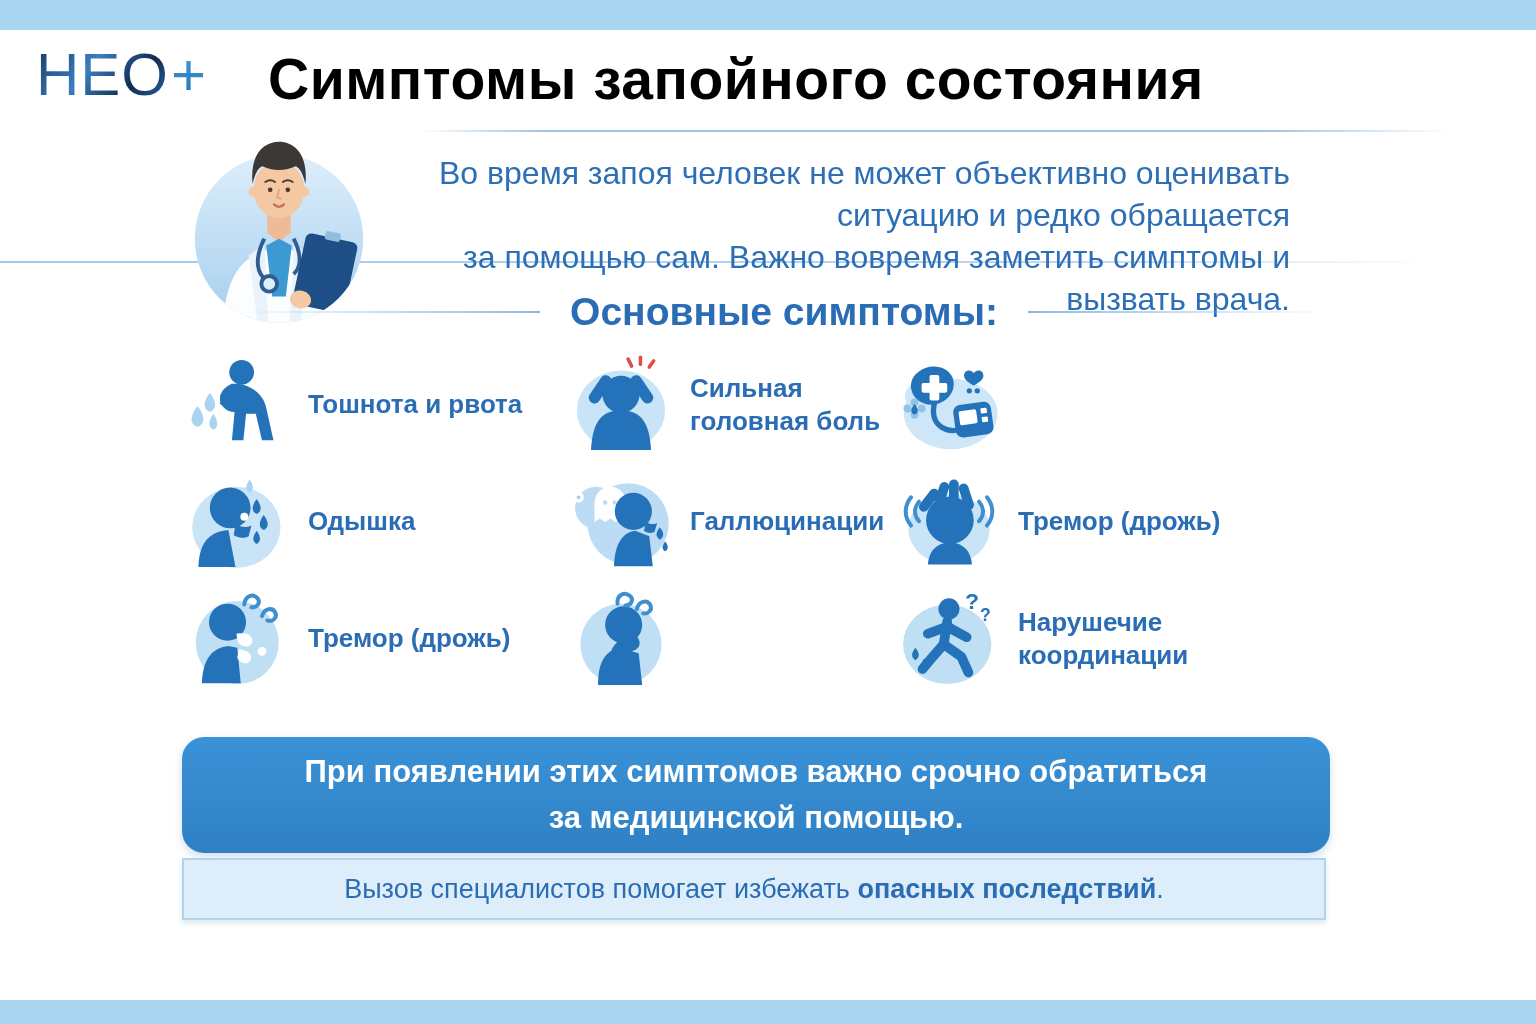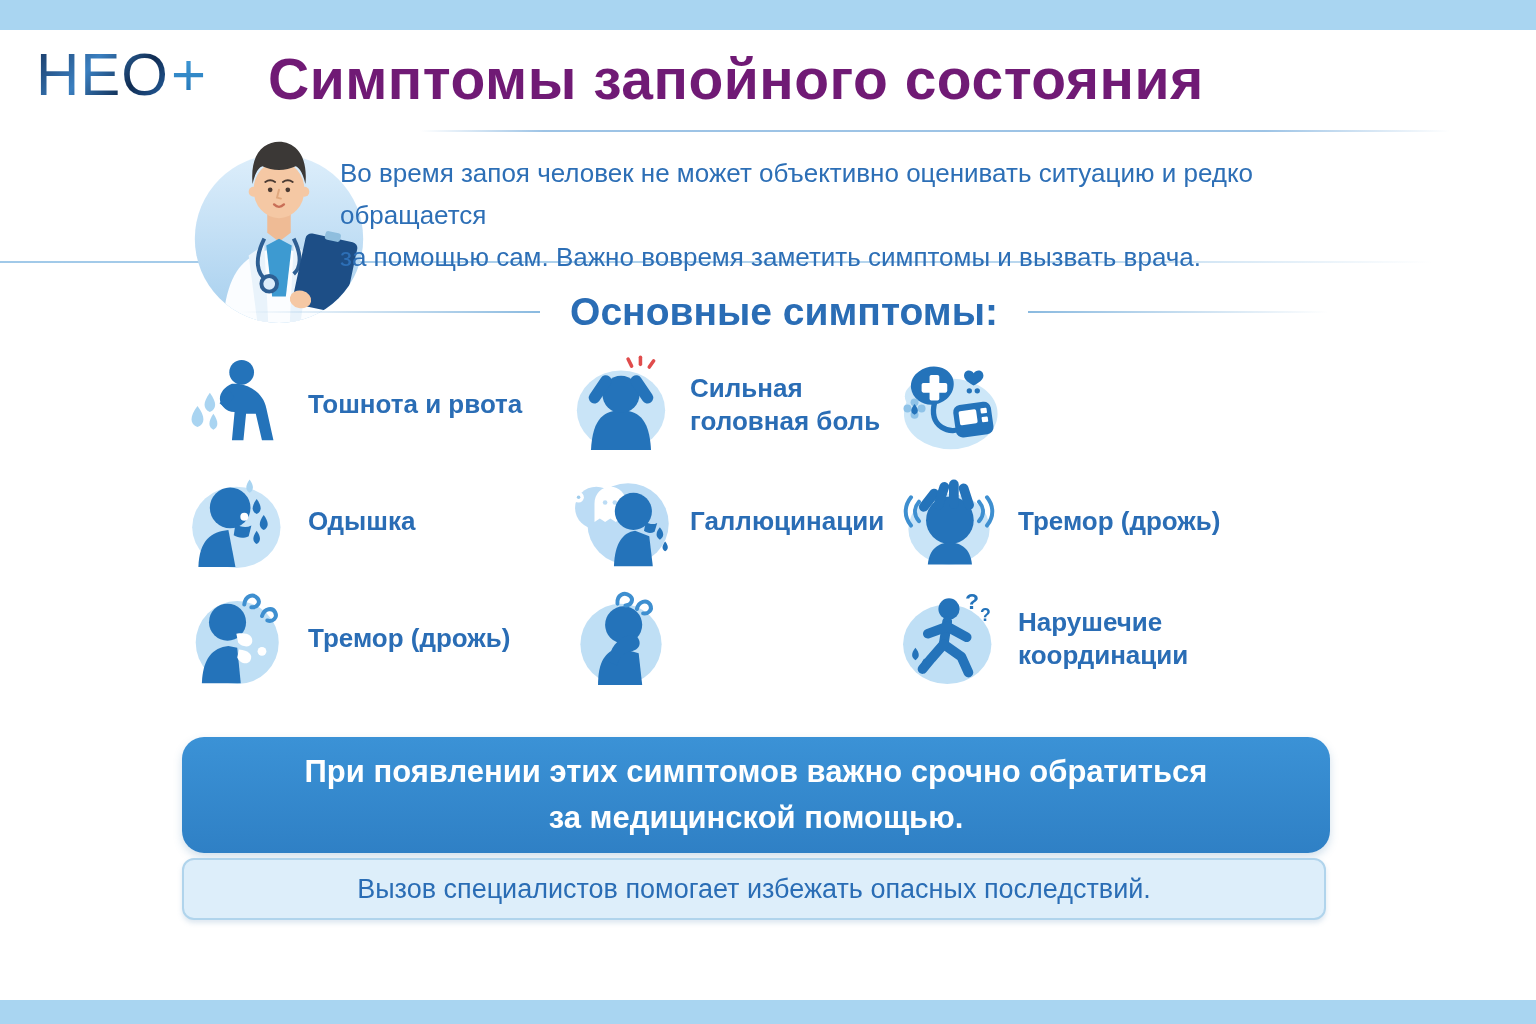--- a/index.html
+++ b/index.html
@@ -7,32 +7,32 @@
         font-family:"Liberation Sans",sans-serif;}
   .topbar{position:absolute;left:0;top:0;width:100%;height:30px;background:#a9d5f1;}
   .bottombar{position:absolute;left:0;bottom:0;width:100%;height:24px;background:#a9d5f1;}
 
   .logo{position:absolute;left:36px;top:42px;font-size:60px;font-weight:normal;letter-spacing:1px;line-height:66px;}
   .logo .neo{background:linear-gradient(130deg,#16325c 0%,#3a7fc0 40%,#102c52 70%,#2a6db5 100%);
              -webkit-background-clip:text;background-clip:text;color:transparent;}
   .logo .plus{background:linear-gradient(180deg,#4aa6e2,#1b6cae);
               -webkit-background-clip:text;background-clip:text;color:transparent;margin-left:2px;}
 
-  .title{position:absolute;left:268px;top:46px;font-size:57px;font-weight:bold;color:#701a75;
+  .title{position:absolute;left:268px;top:46px;font-size:57px;font-weight:bold;color:#000000;
          letter-spacing:.5px;white-space:nowrap;text-align:right;}
 
   .divider-a{position:absolute;top:130px;left:420px;width:1030px;height:2px;
      background:linear-gradient(90deg,rgba(140,185,225,0),rgba(140,185,225,.85) 12%,rgba(140,185,225,.85) 82%,rgba(140,185,225,0));}
   .divider-b{position:absolute;top:261px;left:0;width:1432px;height:2px;z-index:1;
      background:linear-gradient(90deg,rgba(150,195,230,.9),rgba(150,195,230,.65) 75%,rgba(150,195,230,0));}
 
   .doctor{position:absolute;left:186px;top:130px;width:186px;height:194px;z-index:2;}
 
-  .intro{position:absolute;left:340px;top:152px;width:950px;text-align:left;color:#2d6fb6;
-         font-size:26px;line-height:42px;font-weight:500;z-index:2;}
+  .intro{position:absolute;left:340px;top:152px;width:950px;text-align:right;color:#2d6fb6;
+         font-size:32px;line-height:42px;font-weight:500;z-index:2;}
 
   .section-head{position:absolute;top:290px;left:0;width:100%;display:flex;align-items:center;
                 justify-content:center;gap:30px;z-index:2;padding-left:16px;}
   .section-title{color:#2a6db5;font-size:39px;font-weight:bold;white-space:nowrap;}
   .sline{width:300px;height:2px;}
   .sline.left{background:linear-gradient(90deg,rgba(125,178,220,0),rgba(125,178,220,.9));}
   .sline.right{background:linear-gradient(90deg,rgba(125,178,220,.9),rgba(125,178,220,0));}
 
   .grid{position:absolute;left:186px;top:346px;width:1170px;display:grid;
         grid-template-columns:382px 328px 460px;grid-auto-rows:117px;z-index:2;}
@@ -41,25 +41,25 @@
   .s-icon svg{display:block;}
   .s-label{color:#2a6db5;font-size:26px;font-weight:bold;line-height:33px;white-space:nowrap;}
   .s-suffix{font-weight:bold;}
 
   .callout{position:absolute;left:182px;top:737px;width:1148px;height:116px;border-radius:22px;
            background:linear-gradient(180deg,#3b92d6,#2f80c5);
            color:#ffffff;font-weight:bold;font-size:31px;line-height:46px;text-align:center;
            display:flex;flex-direction:column;justify-content:center;
            box-shadow:0 4px 8px rgba(70,130,180,.25);z-index:2;}
 
-  .footnote{position:absolute;left:182px;top:858px;width:1140px;height:58px;border-radius:12px;
+  .footnote{position:absolute;left:182px;top:858px;width:1140px;height:58px;border-radius:0;
             background:#ddeefa;border:2px solid #b0d4ec;color:#2a6db5;font-size:27px;
             display:flex;align-items:center;justify-content:center;white-space:pre;
             box-shadow:0 3px 5px rgba(120,160,195,.25);z-index:2;}
-  .footnote .fb{font-weight:normal;}
+  .footnote .fb{font-weight:bold;}
 </style>
 </head>
 <body>
 
 <div class="page">
   <div class="topbar"></div>
 
   <div class="logo">
     <span class="neo">НЕО</span><span class="plus">+</span>
   </div>

